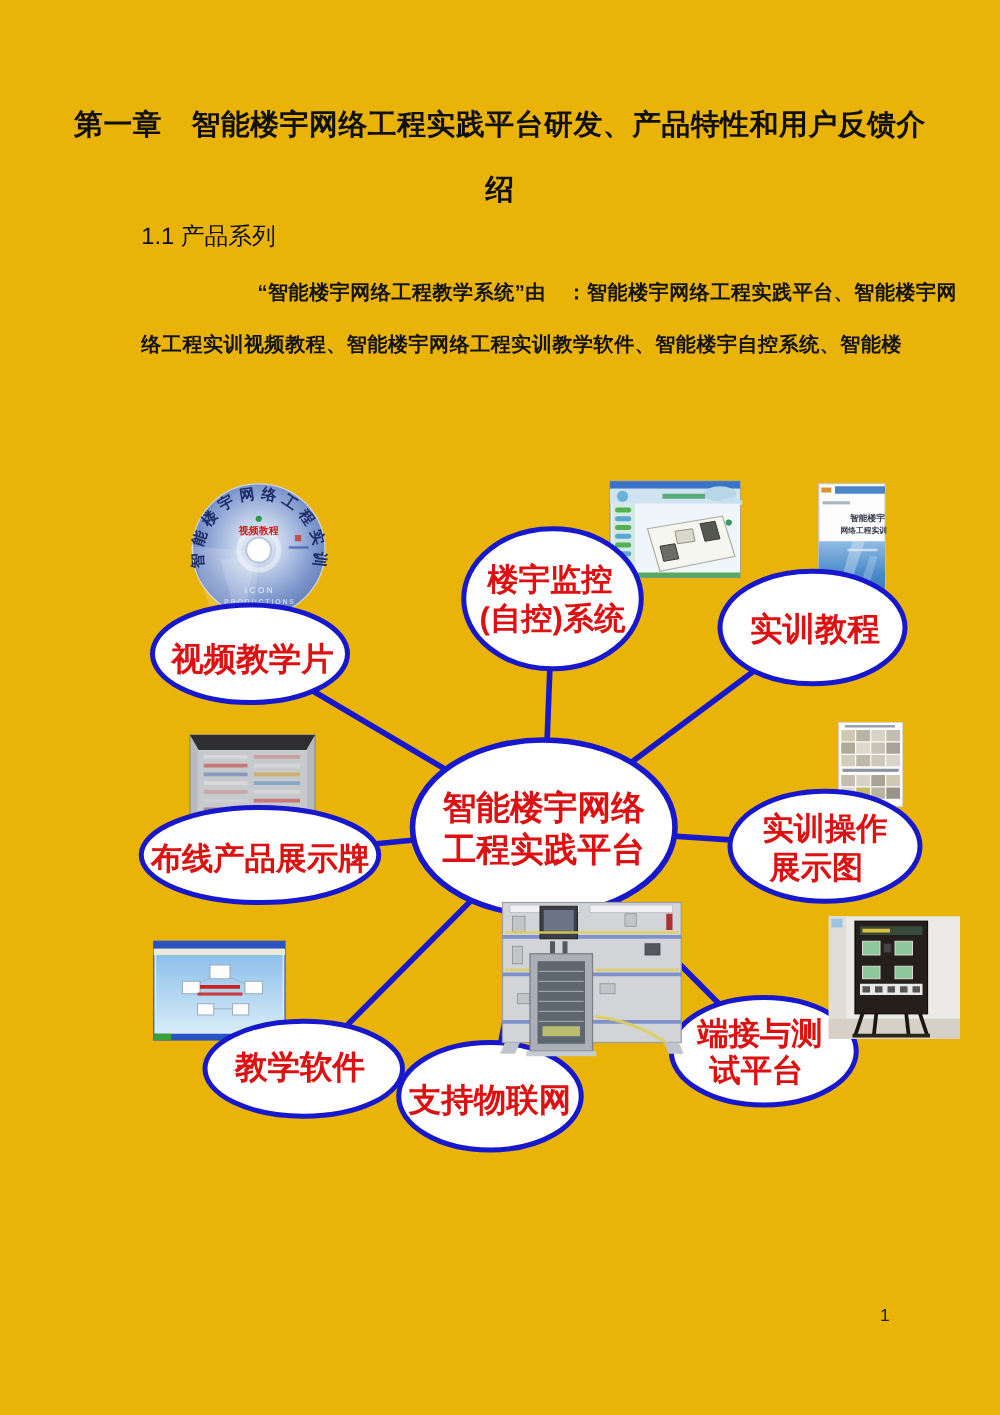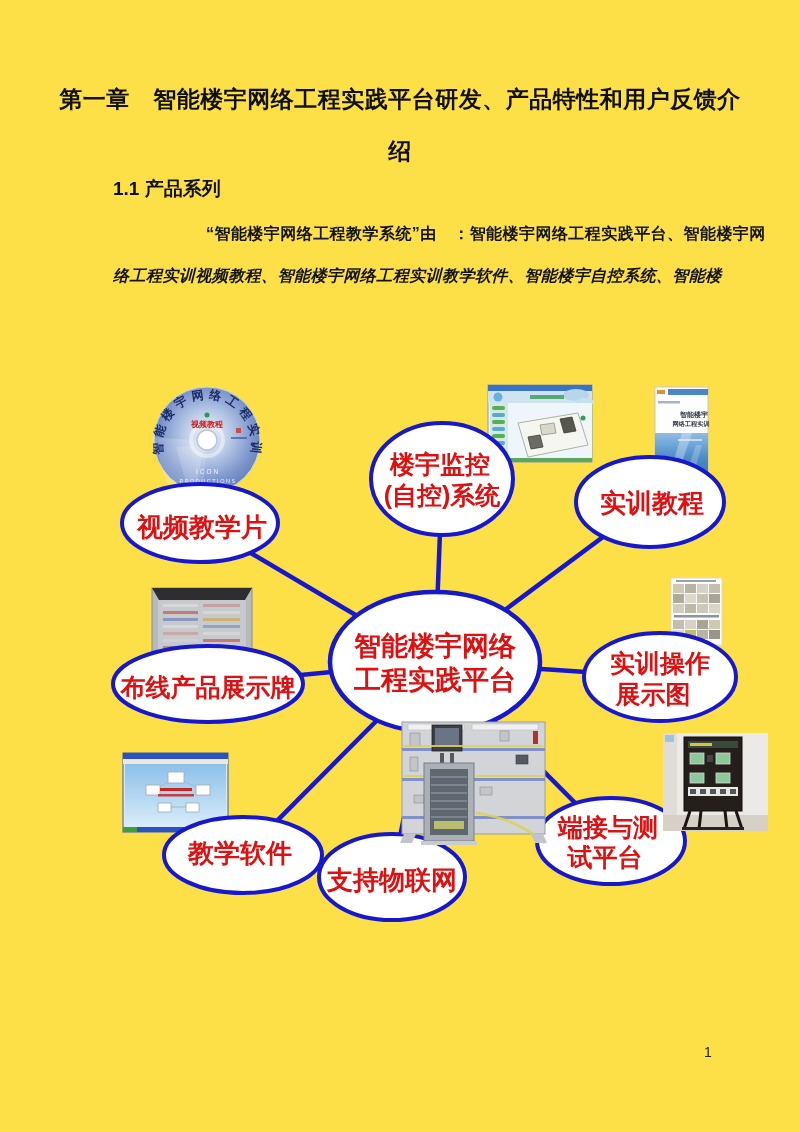--- a/index.html
+++ b/index.html
@@ -1,35 +1,35 @@
 <!DOCTYPE html>
 <html><head>
 <meta charset="utf-8">
 <style>
   html,body{margin:0;padding:0;background:#9a9a9a;}
   .page{
-    position:relative;width:800px;height:1132px;background:#fde047;
+    position:relative;width:800px;height:1132px;background:#eab308;
     margin:0 auto;overflow:hidden;
     font-family:"Liberation Sans","DejaVu Sans",sans-serif;color:#111;
   }
   .doc-title{
     position:absolute;left:0;top:84px;width:800px;text-align:center;
     font-size:23px;font-weight:700;letter-spacing:0.5px;color:#101010;
     font-family:"Liberation Sans","DejaVu Sans",sans-serif;
   }
   .doc-title-2{top:136px;}
   .section-heading{
-    position:absolute;left:113px;top:176px;font-size:19px;font-weight:700;color:#101010;
+    position:absolute;left:113px;top:176px;font-size:19px;font-weight:400;color:#101010;
   }
   .para-line{
     position:absolute;left:113px;width:630px;font-size:16px;font-weight:600;
     letter-spacing:0.45px;color:#141414;white-space:nowrap;
   }
   .para-1{top:224px;left:166px;margin-left:40px;}
-  .para-2{top:266px;font-style:italic;}
+  .para-2{top:266px;}
   .para-3{top:308px;}
   .page-number{
     position:absolute;left:704px;top:1044px;font-size:14px;color:#222;
   }
   svg text{font-family:"Liberation Sans","DejaVu Sans",sans-serif;}
   .node-ellipse{fill:#ffffff;stroke:#1717cd;stroke-width:4px;}
   .node-ellipse-center{stroke-width:4.5px;}
   .connector{stroke:#1717cd;stroke-width:4.5px;}
   .red-label{fill:#dd1111;font-weight:700;}
 </style>

